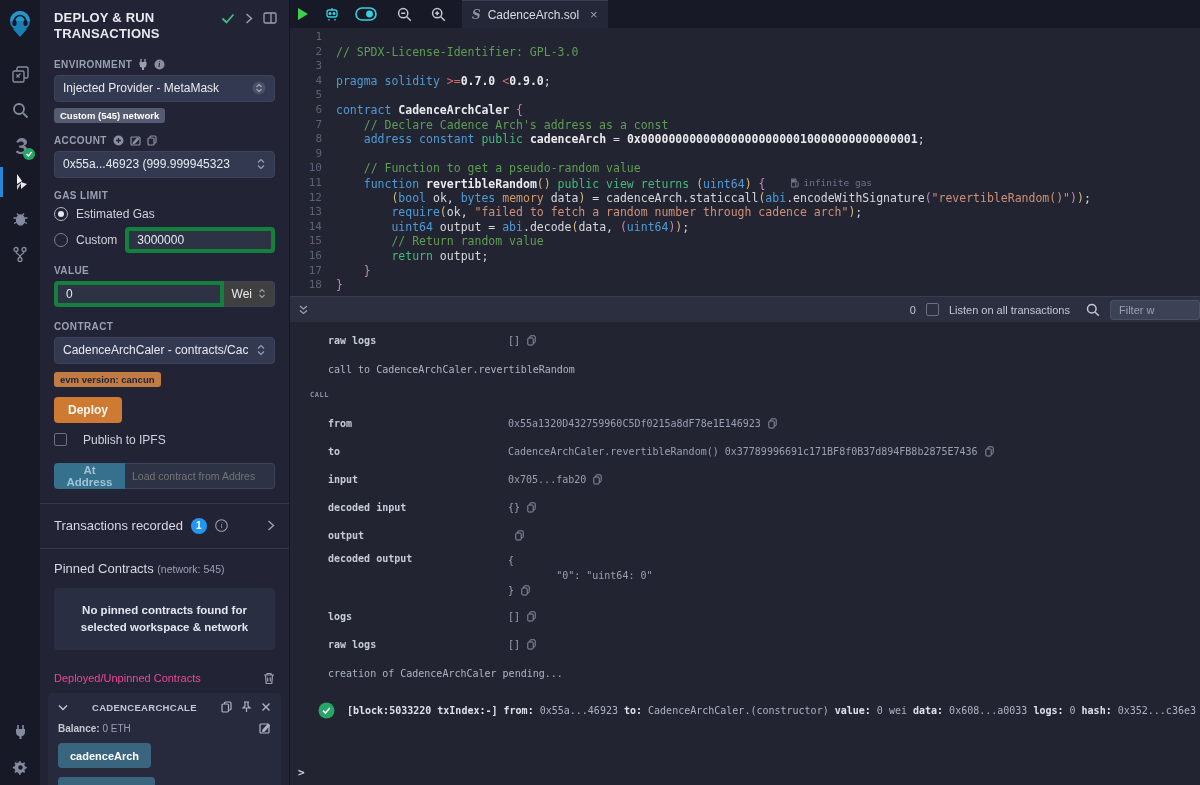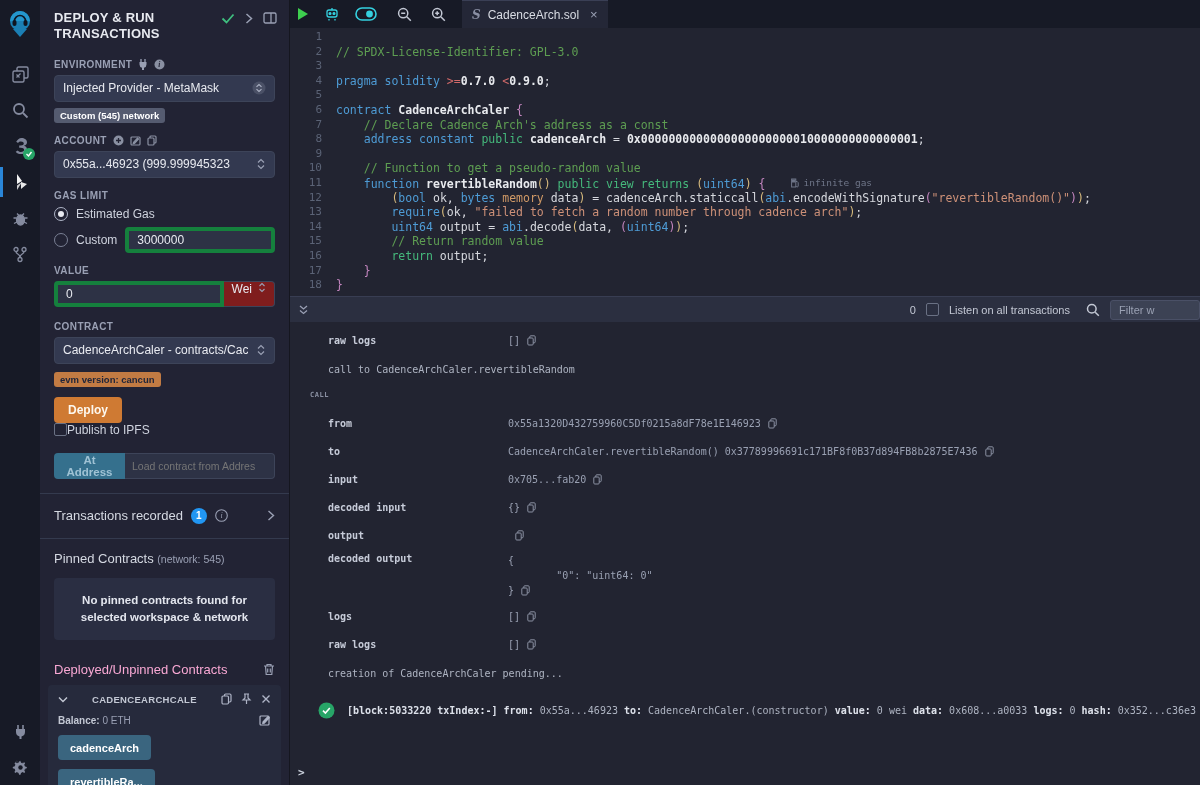--- a/index.html
+++ b/index.html
@@ -51,45 +51,45 @@
   .radio.checked { border-color:#aeb4c6; }
   .radio.checked::after { content:""; position:absolute; inset:3px; border-radius:50%; background:#e8eaf0; }
   .gas-input, .val-input {
     background:#2d3245; border:4px solid #15803d; color:#e8eaf0; border-radius:4px;
     height:26px; font-size:12px; padding:0 8px; font-family:"Liberation Sans",sans-serif;
   }
   .custom-row { display:flex; align-items:center; gap:8px; }
   .custom-row .gas-input { flex:1; width:110px; }
   .value-row { display:flex; }
   .value-row .val-input { flex:1; border-top-right-radius:0; border-bottom-right-radius:0; width:120px;}
-  .wei-select { background:#7f1d1d; border:1px solid #3d4459; border-left:none; border-radius:0 4px 4px 0;
-    height:26px; display:flex; align-items:flex-start; gap:6px; padding:0 8px; color:#e8eaf0; cursor:pointer;}
+  .wei-select { background:#404040; border:1px solid #3d4459; border-left:none; border-radius:0 4px 4px 0;
+    height:26px; display:flex; align-items:center; gap:6px; padding:0 8px; color:#e8eaf0; cursor:pointer;}
   .evm-badge { display:inline-block; background:#c27b43; color:#20263a; font-size:9.5px; font-weight:bold;
     border-radius:3px; padding:2px 6px; margin-top:8px; }
   .deploy-btn { margin-top:10px; background:#cf7a33; color:#fdf7ee; border:none; border-radius:4px;
     height:26px; padding:0 14px; font-size:12px; font-weight:bold; cursor:pointer; display:block;}
-  .check-row { display:flex; align-items:center; gap:0; color:#cfd3de;text-align:right; }
+  .check-row { display:flex; align-items:center; gap:16px; margin-top:10px; color:#cfd3de;text-align:right; }
   .checkbox { width:13px; height:13px; border:1px solid #6a7184; border-radius:2px; background:transparent; cursor:pointer; flex-shrink:0;}
   .ataddr-row { display:flex; margin-top:16px; }
   .ataddr-btn { background:#35708d; color:#1c4burn; color:#9fc2d4; border:none; border-radius:4px 0 0 4px;
     height:26px; padding:0 10px; font-size:11.5px; font-weight:bold; cursor:pointer; }
   .ataddr-input { flex:1; background:#2d3245; border:1px solid #3d4459; border-left:none;
     border-radius:0 4px 4px 0; height:26px; color:#8b92a5; font-size:10.5px; padding:0 7px;
     font-family:"Liberation Sans",sans-serif; }
   .sp-divider { border-top:1px solid #343a4e; margin-top:14px; }
   .tx-recorded { display:flex; align-items:center; padding:14px; gap:8px; color:#d5d9e2; font-size:13px; }
   .tx-count { width:16px; height:16px; border-radius:50%; background:#2196f3; color:#fff; font-size:10px;
     font-weight:bold; display:flex; align-items:center; justify-content:center; }
   .tx-chevron { margin-left:auto; color:#9aa0b4; }
   .pinned-title { padding:12px 14px 0 14px; font-size:13px; color:#d5d9e2; }
   .pinned-net { font-size:10.5px; color:#9aa0b4; }
   .pinned-empty { margin:12px 14px; background:#2a2e42; border-radius:4px; padding:14px 10px;
     text-align:center; font-size:11.5px; font-weight:bold; color:#e3e6ee; line-height:1.5; }
-  .deployed-head { display:flex; align-items:center; justify-content:space-between; padding:10px 14px 8px 14px;
-    font-size:13px; color:#f9a8d4; }
+  .deployed-head { display:flex; align-items:flex-start; justify-content:space-between; padding:10px 14px 8px 14px;
+    font-size:11px; color:#ec4899; }
   .contract-card { background:#262a3c; margin:0 8px; border-radius:4px; padding:8px 10px; flex:1; }
   .cc-head { display:flex; align-items:center; gap:24px; color:#c3c8d4;justify-content:center; }
   .cc-title { font-size:9.5px; font-weight:bold; letter-spacing:.3px; white-space:nowrap; overflow:hidden; flex:1;}
   .cc-icons { display:flex; gap:9px; align-items:center; color:#aeb4c6; }
   .cc-balance { display:flex; align-items:center; justify-content:space-between; margin-top:9px;
     font-size:10px; color:#9aa0b4; }
   .cc-balance b { color:#c3c8d4; }
   .fn-btn { display:block; background:#3a657f; color:#fff; border:none; border-radius:4px; height:25px;
     padding:0 12px; font-size:11px; font-weight:bold; margin-top:9px; cursor:pointer; min-width:90px; text-align:center;}
   

